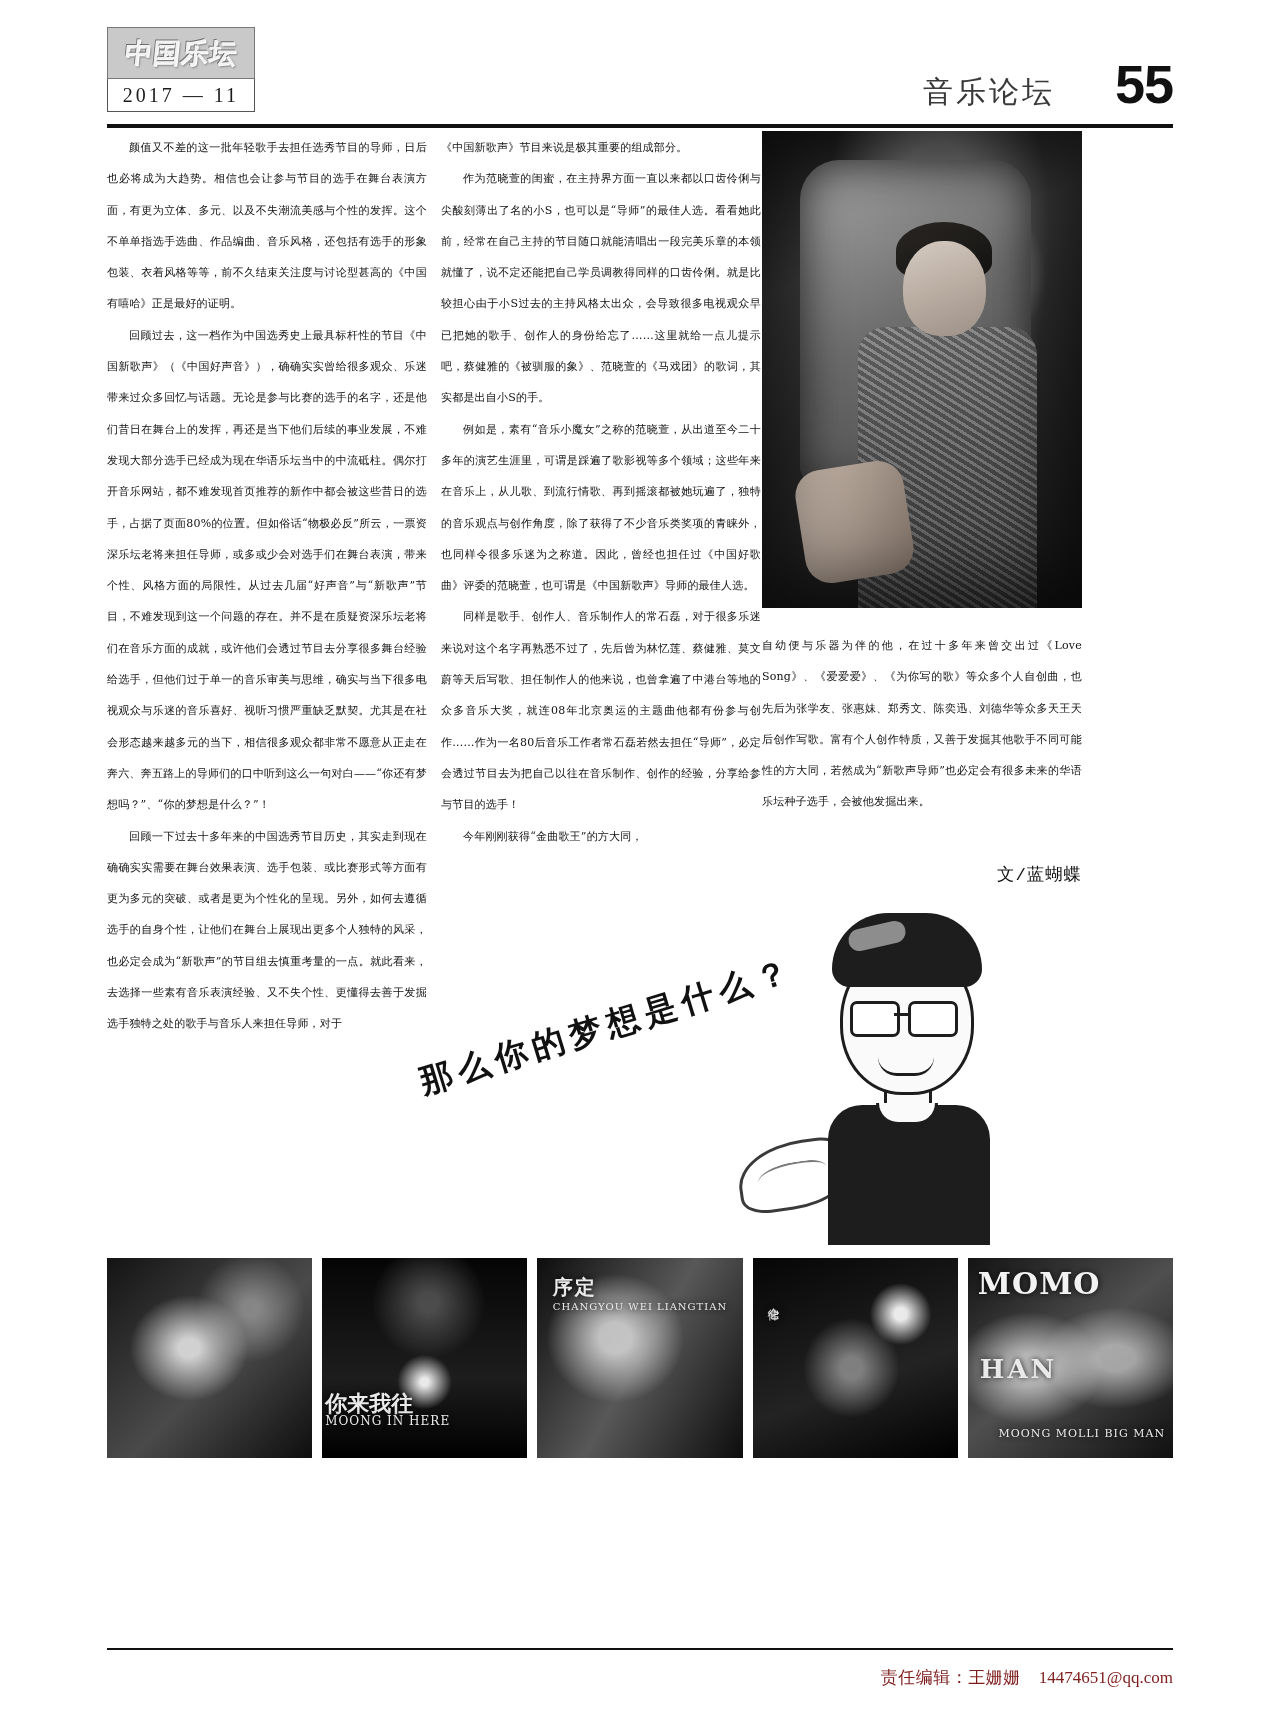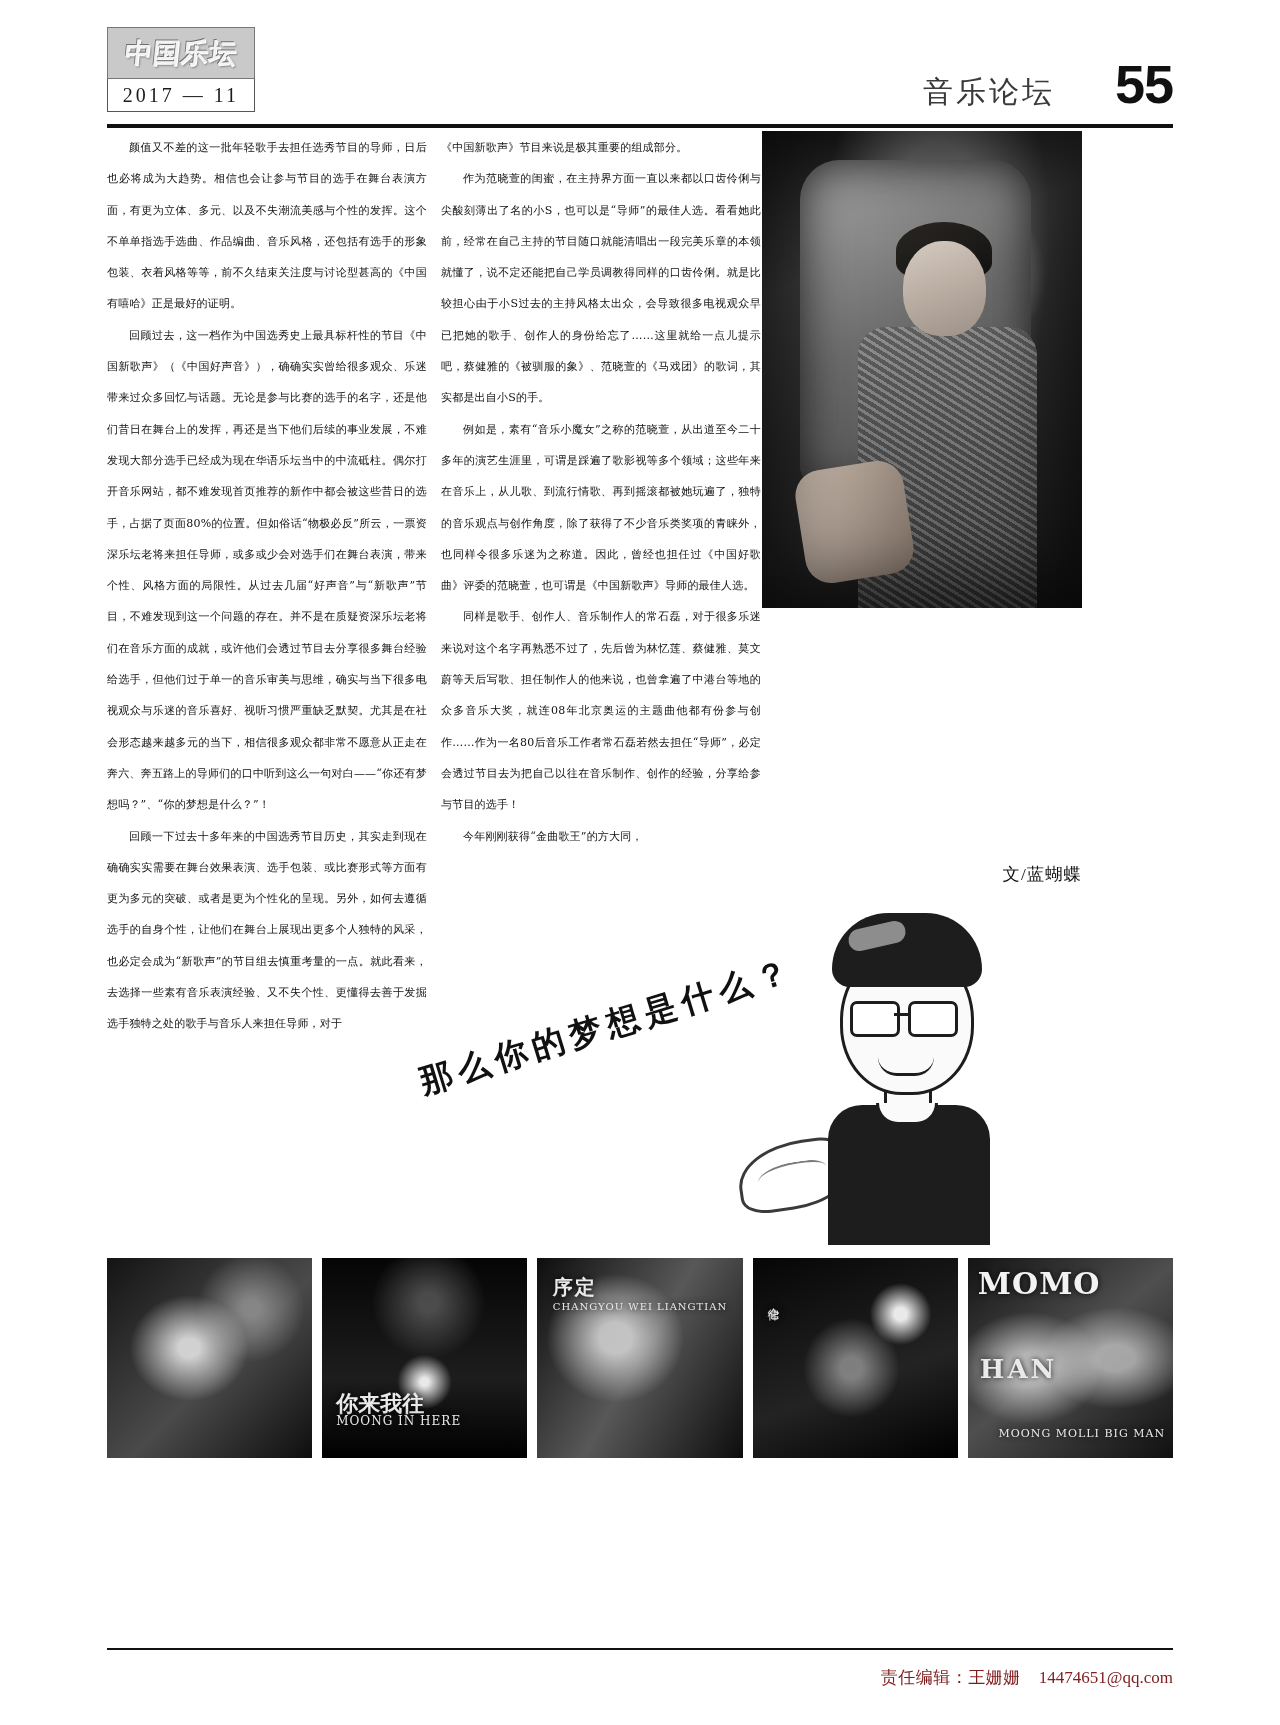--- a/index.html
+++ b/index.html
@@ -110,21 +110,21 @@
     border-radius:26px;
     background:linear-gradient(120deg,#cdbdb0,#7c6e64);
     transform:rotate(-9deg);
   }
   .pm-vign{position:absolute;inset:0;box-shadow:inset 0 0 70px 22px rgba(0,0,0,.6);}
 
   
   .byline{
     position:absolute;left:762px;top:862px;width:320px;
     text-align:right;
-    font-family:Liberation Serif, serif;
+    font-family:Liberation Mono, monospace;
     font-size:17.4px;color:#111;letter-spacing:1px;
   }
 
   
   .cartoon{position:absolute;left:700px;top:905px;width:390px;height:340px;}
   .ct-hair{
     position:absolute;left:132px;top:8px;width:150px;height:74px;
     border-radius:76px 76px 24px 24px;
     background:#1d1d1d;
   }
@@ -198,21 +198,21 @@
       linear-gradient(160deg,#060606,#232323 60%,#000);}
   .f5{background:
       radial-gradient(ellipse at 30% 55%, rgba(220,220,220,.75) 0 9%, rgba(0,0,0,0) 36%),
       radial-gradient(ellipse at 72% 50%, rgba(210,210,210,.7) 0 9%, rgba(0,0,0,0) 36%),
       linear-gradient(140deg,#141414,#4f4f4f 48%,#101010);}
   .film-cap{
     position:absolute;color:#e9e9e9;font-family:"DejaVu Serif",serif;
     text-shadow:0 0 6px rgba(0,0,0,.9);white-space:nowrap;
   }
   .fc1{left:10px;bottom:22px;font-size:19px;letter-spacing:2px;}
-  .fc2{left:14px;bottom:30px;font-size:22px;font-weight:700;line-height:1.1;margin-top:19px;}
+  .fc2{left:3px;bottom:30px;font-size:22px;font-weight:700;line-height:1.1;margin-top:19px;}
   .fc2 small{display:block;font-size:12px;letter-spacing:1px;font-weight:400;}
   .fc3{left:50%;top:16px;transform:translateX(-50%);font-size:20px;font-weight:700;letter-spacing:2px;}
   .fc3 small{display:block;font-size:10px;letter-spacing:1px;font-weight:400;}
   .fc4{left:12px;top:40px;font-size:12px;letter-spacing:1px;writing-mode:vertical-rl;}
   .fc5{left:10px;top:8px;font-size:30px;font-weight:700;letter-spacing:1px;color:#f2f2f2;}
   .fc5b{left:12px;top:96px;font-size:26px;font-weight:700;letter-spacing:3px;}
   .fc5c{right:8px;bottom:18px;font-size:11px;letter-spacing:1px;}
 
   
   .footer{
@@ -255,20 +255,23 @@
 
   <div class="photo-main">
     <div class="pm-seat"></div>
     <div class="pm-body"></div>
     <div class="pm-hair"></div>
     <div class="pm-head"></div>
     <div class="pm-arm"></div>
     <div class="pm-vign"></div>
   </div>
 
+  <div class="col" id="col3">
+    <p class="noind">自幼便与乐器为伴的他，在过十多年来曾交出过《Love Song》、《爱爱爱》、《为你写的歌》等众多个人自创曲，也先后为张学友、张惠妹、郑秀文、陈奕迅、刘德华等众多天王天后创作写歌。富有个人创作特质，又善于发掘其他歌手不同可能性的方大同，若然成为“新歌声导师”也必定会有很多未来的华语乐坛种子选手，会被他发掘出来。</p>
+  </div>
 
   <div class="byline">文/蓝蝴蝶</div>
 
   <div class="cartoon">
     <div class="ct-wing"></div>
     <div class="ct-body"></div>
     <div class="ct-neck"></div>
     <div class="ct-collar"></div>
     <div class="ct-face"></div>
     <div class="ct-hair"></div>

